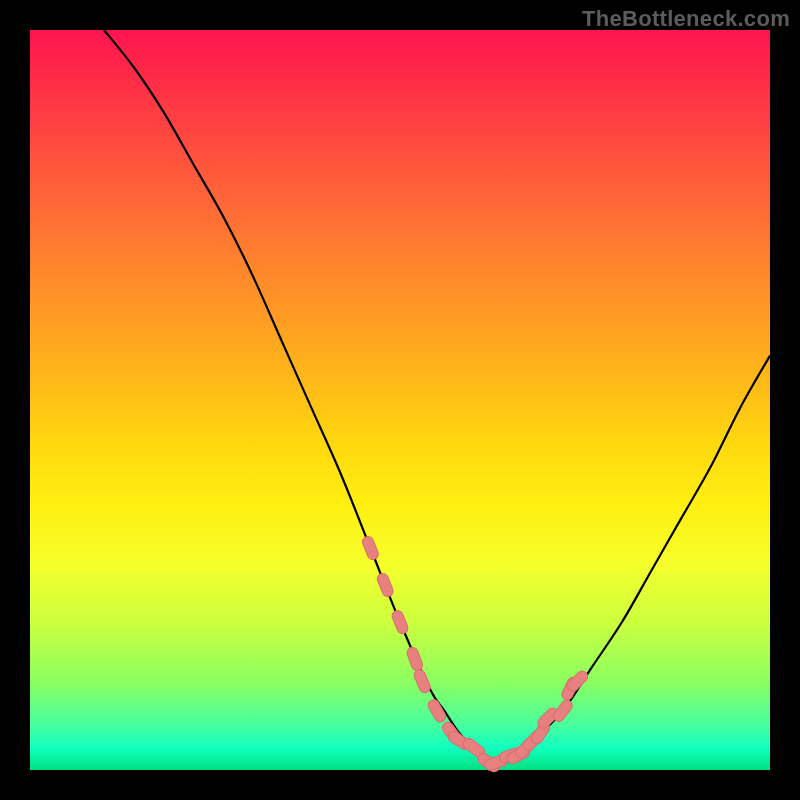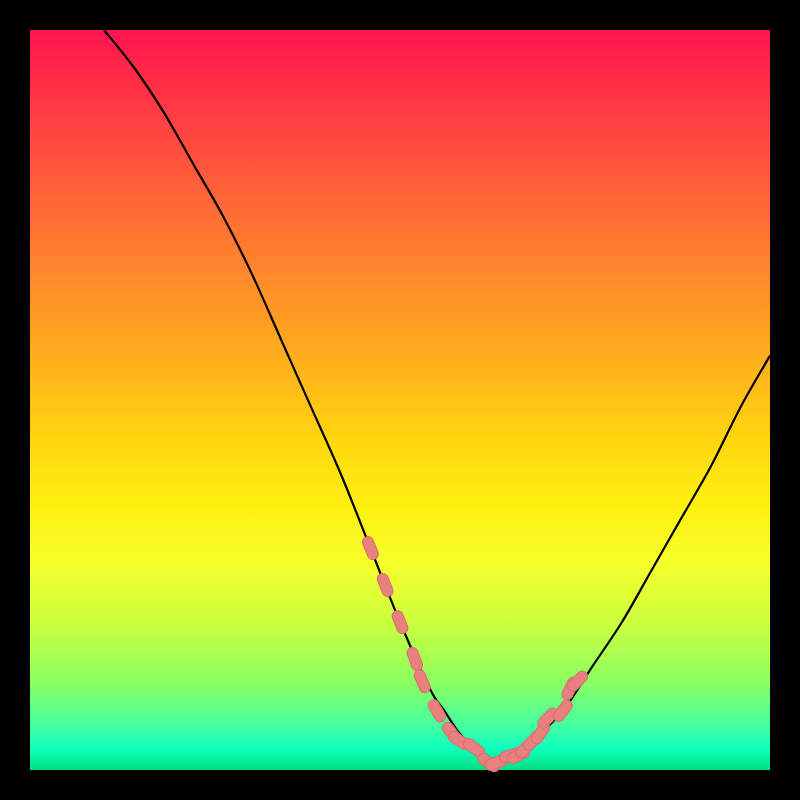--- a/index.html
+++ b/index.html
@@ -55,20 +55,21 @@
     top: 0;
     width: 740px;
     height: 740px;
     overflow: visible;
   }
 </style>
 </head>
 <body>
 
 <div class="stage">
+  <div class="watermark">TheBottleneck.com</div>
 
   <div class="plot-area">
     <svg class="curve" viewBox="0 0 740 740" preserveAspectRatio="none">
       <path id="main-curve" fill="none" stroke="#000" stroke-width="2.2" d="M 74.0 0.0 C 78.9 6.2, 93.7 23.4, 103.6 37.0 C 113.5 50.6, 123.3 65.4, 133.2 81.4 C 143.1 97.4, 152.9 115.9, 162.8 133.2 C 172.7 150.5, 182.5 166.5, 192.4 185.0 C 202.3 203.5, 212.1 223.2, 222.0 244.2 C 231.9 265.2, 241.7 288.6, 251.6 310.8 C 261.5 333.0, 271.3 355.2, 281.2 377.4 C 291.1 399.6, 300.9 420.6, 310.8 444.0 C 320.7 467.4, 330.5 493.3, 340.4 518.0 C 350.3 542.7, 360.1 568.6, 370.0 592.0 C 379.9 615.4, 392.2 643.8, 399.6 658.6 C 407.0 673.4, 409.5 673.4, 414.4 680.8 C 419.3 688.2, 424.3 696.8, 429.2 703.0 C 434.1 709.2, 439.1 712.9, 444.0 717.8 C 448.9 722.7, 453.9 730.1, 458.8 732.6 C 463.7 735.1, 468.7 733.8, 473.6 732.6 C 478.5 731.4, 483.5 728.9, 488.4 725.2 C 493.3 721.5, 495.8 717.8, 503.2 710.4 C 510.6 703.0, 522.9 693.1, 532.8 680.8 C 542.7 668.5, 552.5 651.2, 562.4 636.4 C 572.3 621.6, 582.1 608.0, 592.0 592.0 C 601.9 576.0, 611.7 557.5, 621.6 540.2 C 631.5 522.9, 641.3 505.7, 651.2 488.4 C 661.1 471.1, 670.9 455.1, 680.8 436.6 C 690.7 418.1, 700.5 395.9, 710.4 377.4 C 720.3 358.9, 735.1 334.2, 740.0 325.6"></path>
       <g id="markers">
           <rect x="328.4" y="512.5" width="24" height="11" rx="5.5" ry="5.5" fill="#e98080" stroke="#d66e6e" stroke-width="1" transform="rotate(68.2 340.4 518.0)"></rect>
           <rect x="343.2" y="549.5" width="24" height="11" rx="5.5" ry="5.5" fill="#e98080" stroke="#d66e6e" stroke-width="1" transform="rotate(68.2 355.2 555.0)"></rect>
           <rect x="358.0" y="586.5" width="24" height="11" rx="5.5" ry="5.5" fill="#e98080" stroke="#d66e6e" stroke-width="1" transform="rotate(68.2 370.0 592.0)"></rect>
           <rect x="372.8" y="623.5" width="24" height="11" rx="5.5" ry="5.5" fill="#e98080" stroke="#d66e6e" stroke-width="1" transform="rotate(69.4 384.8 629.0)"></rect>
           <rect x="380.2" y="645.7" width="24" height="11" rx="5.5" ry="5.5" fill="#e98080" stroke="#d66e6e" stroke-width="1" transform="rotate(66.8 392.2 651.2)"></rect>

